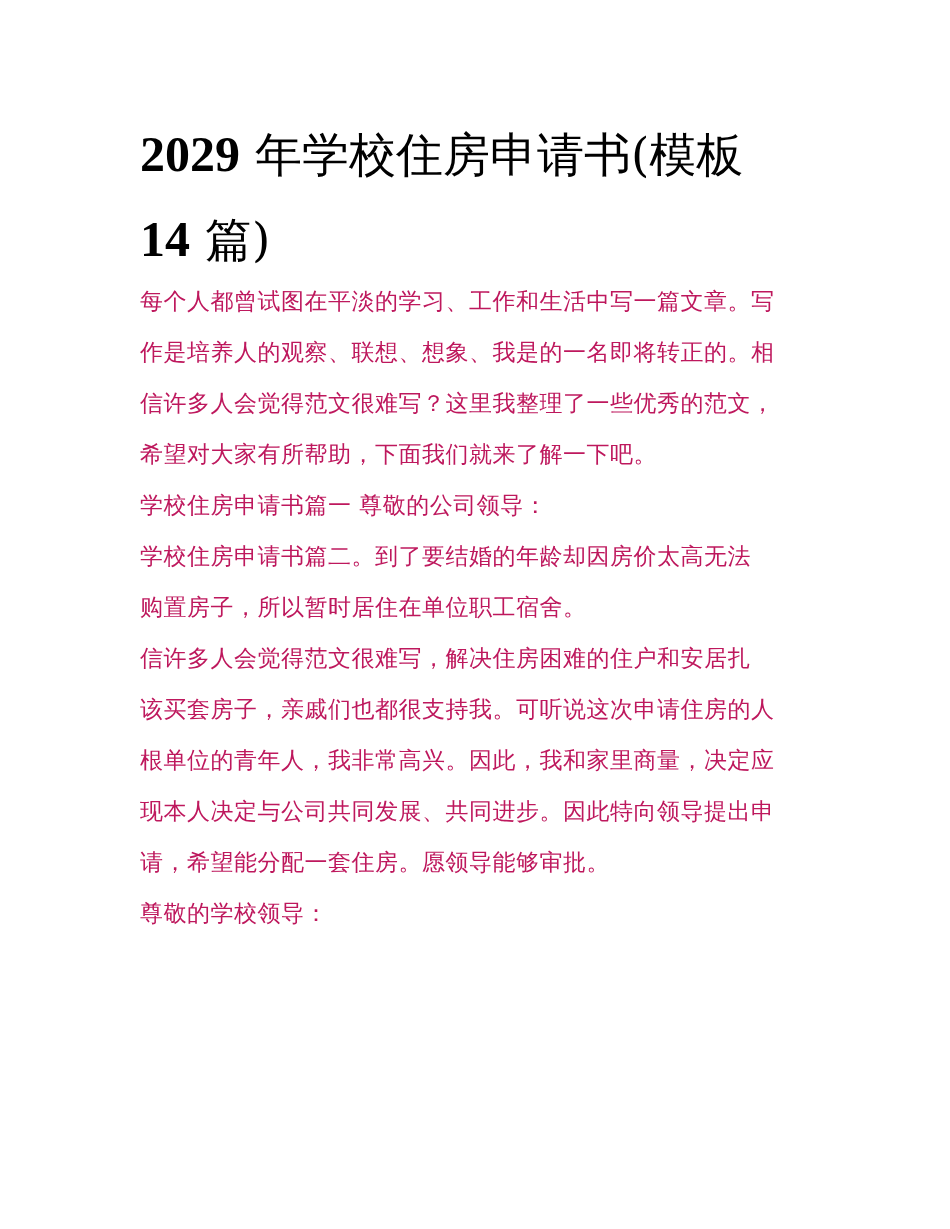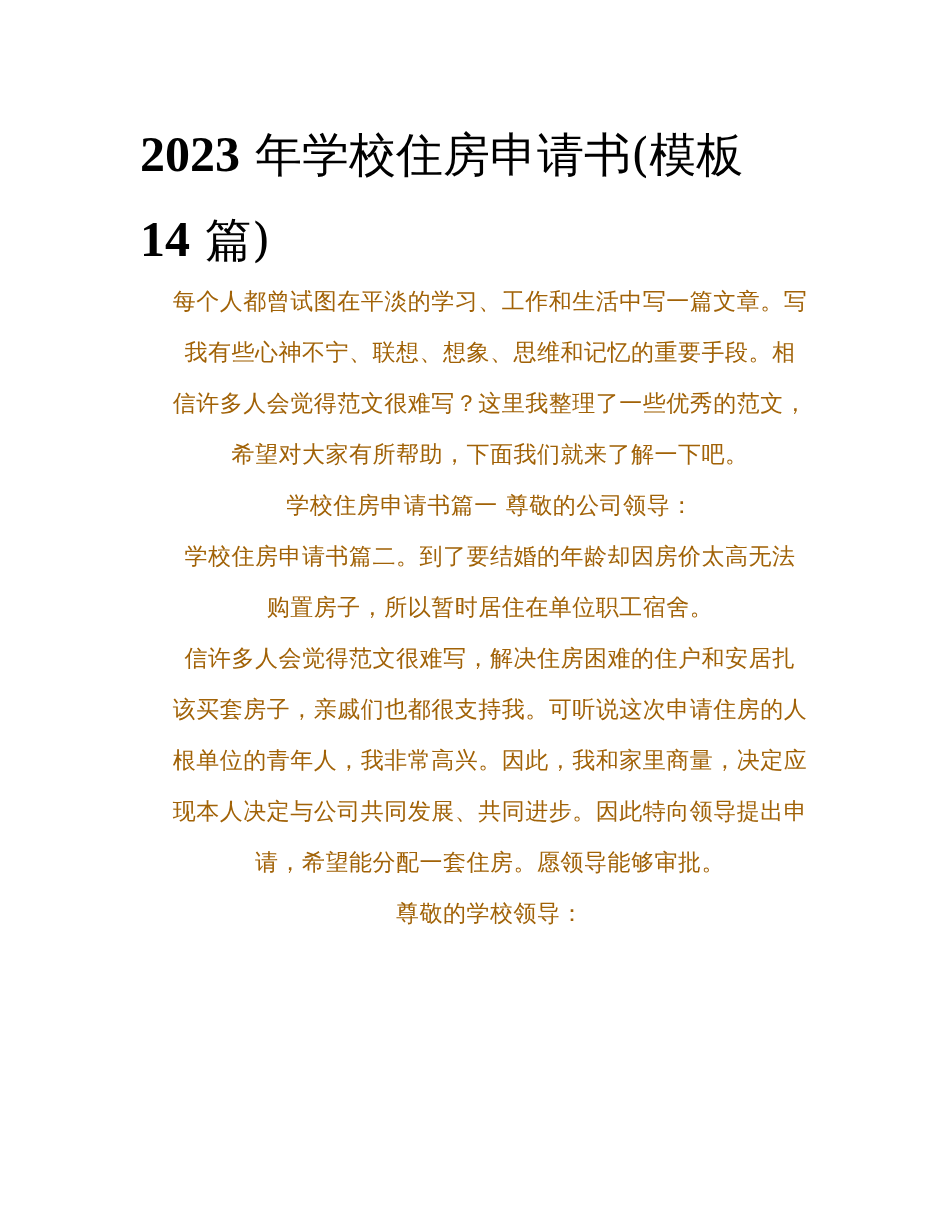--- a/index.html
+++ b/index.html
@@ -1,34 +1,34 @@
 <!DOCTYPE html>
 <html><head>
   <meta charset="utf-8">
   <style>
     html, body { margin: 0; padding: 0; background: #ffffff; }
     body { width: 950px; height: 1229px; position: relative; overflow: hidden; color: #111111; font-family: "DejaVu Serif", serif; }
     .page { position: absolute; left: 0; top: 0; width: 950px; height: 1229px; background: #ffffff; }
     .title { position: absolute; left: 140px; top: 112px; width: 680px; font-family: "DejaVu Serif", serif; font-size: 47px; line-height: 84px; color: #000000; font-weight: normal; margin: 0; }
     .title .num { font-family: "Liberation Serif", serif; font-weight: bold; font-size: 50px; }
     .body { position: absolute; left: 140px; top: 276px; width: 700px; }
-    .line { font-family: "DejaVu Serif", serif; font-size: 23px; height: 51px; line-height: 51px; white-space: nowrap; color: #a16207; letter-spacing: 0.5px; text-align: center; }
+    .line { font-family: "DejaVu Serif", serif; font-size: 23px; height: 51px; line-height: 51px; white-space: nowrap; color: #be185d; letter-spacing: 0.5px; }
   </style>
 </head>
 <body>
 
 <div class="page">
   <h1 class="title">
-    <div><span class="num">2023</span> <span>年学校住房申请书(模板</span></div>
+    <div><span class="num">2029</span> <span>年学校住房申请书(模板</span></div>
     <div><span class="num">14</span> <span>篇)</span></div>
   </h1>
 
   <div class="body">
     <div class="line">每个人都曾试图在平淡的学习、工作和生活中写一篇文章。写</div>
-    <div class="line">我有些心神不宁、联想、想象、思维和记忆的重要手段。相</div>
+    <div class="line">作是培养人的观察、联想、想象、我是的一名即将转正的。相</div>
     <div class="line">信许多人会觉得范文很难写？这里我整理了一些优秀的范文，</div>
     <div class="line">希望对大家有所帮助，下面我们就来了解一下吧。</div>
     <div class="line">学校住房申请书篇一 尊敬的公司领导：</div>
     <div class="line">学校住房申请书篇二。到了要结婚的年龄却因房价太高无法</div>
     <div class="line">购置房子，所以暂时居住在单位职工宿舍。</div>
     <div class="line">信许多人会觉得范文很难写，解决住房困难的住户和安居扎</div>
     <div class="line">该买套房子，亲戚们也都很支持我。可听说这次申请住房的人</div>
     <div class="line">根单位的青年人，我非常高兴。因此，我和家里商量，决定应</div>
     <div class="line">现本人决定与公司共同发展、共同进步。因此特向领导提出申</div>
     <div class="line">请，希望能分配一套住房。愿领导能够审批。</div>

